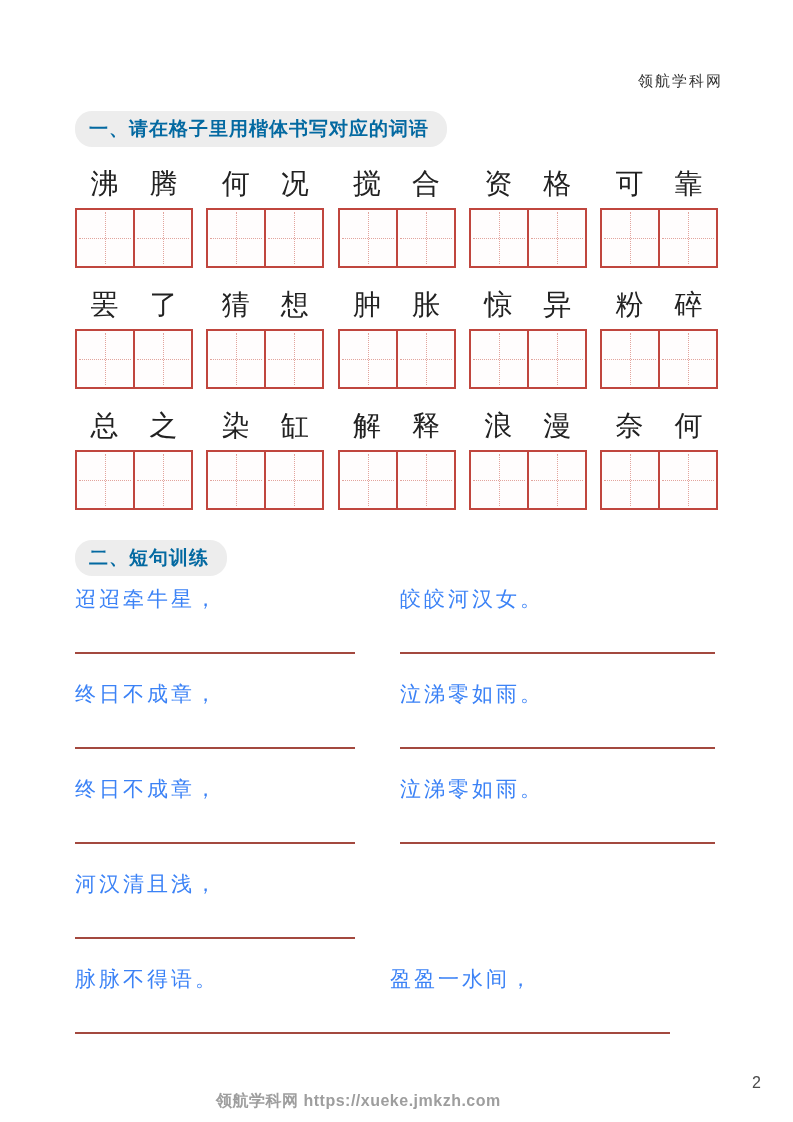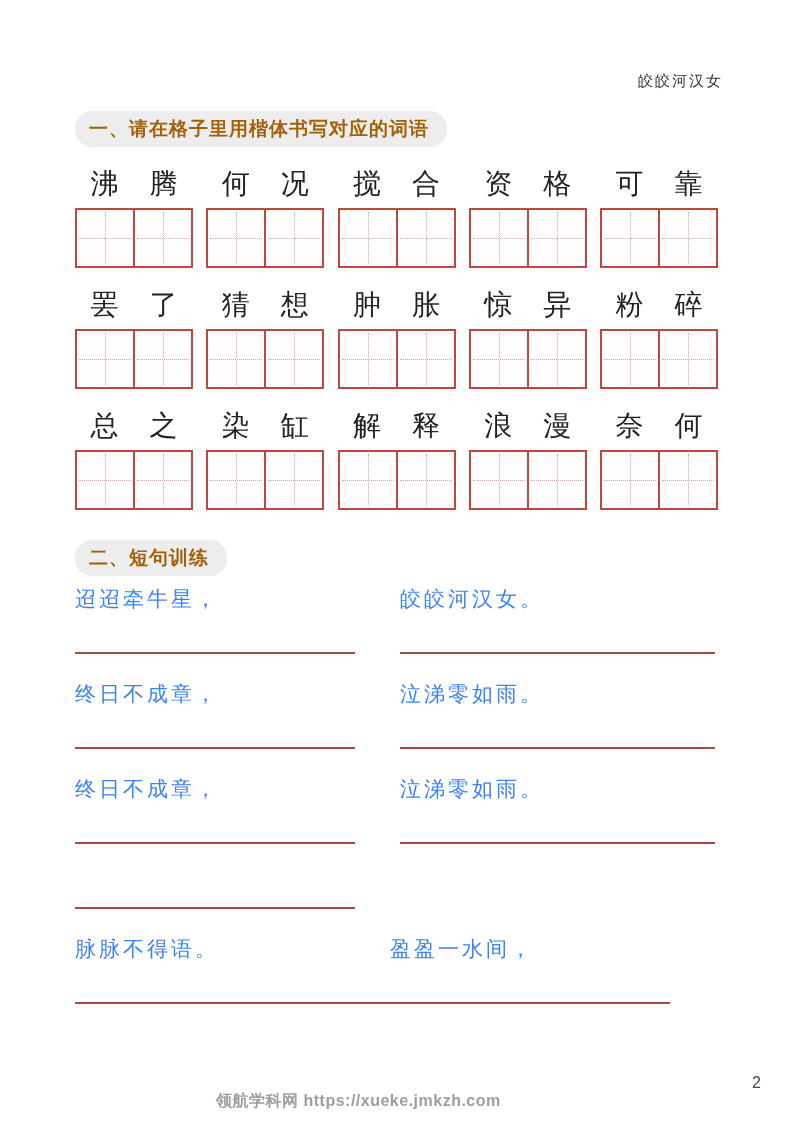--- a/index.html
+++ b/index.html
@@ -37,21 +37,21 @@
     top:0;
     width:643px;
   }
   .pill{
     display:inline-block;
     background:var(--pill-bg);
     border-radius:17px;
     padding:5px 18px 5px 14px;
     font-weight:700;
     font-size:19px;
-    color:#a16207;
+    color:#0369a1;
     letter-spacing:1px;
   }
   .pill1{margin-top:111px;}
   .pill2{margin-top:29px;}
   
   .word-row{
     display:flex;
     justify-content:space-between;
     margin-top:21px;
     margin-bottom:1px;
@@ -132,21 +132,21 @@
     top:1074px;
     font-size:16px;
     color:#4a4a4a;
   }
 </style>
 </head>
 <body>
 
 <div class="page">
 
-  <div class="header-right">皎皎河汉女</div>
+  <div class="header-right">领航学科网</div>
 
   <div class="content">
 
     <div>
       <span class="pill pill1">一、请在格子里用楷体书写对应的词语</span>
     </div>
 
     <div class="word-row">
       <div class="word-unit">
         <div class="chars">
@@ -340,20 +340,21 @@
           <div class="s-line"></div>
         </div>
         <div class="s-cell right">
           <div class="s-text">泣涕零如雨。</div>
           <div class="s-line"></div>
         </div>
       </div>
 
       <div class="sentence-row">
         <div class="s-cell left">
+          <div class="s-text">河汉清且浅，</div>
           <div class="s-line"></div>
         </div>
       </div>
 
       <div class="sentence-row">
         <div class="s-cell right">
           <div class="s-text">脉脉不得语。</div>
           <div class="s-line"></div>
         </div>
         <div class="s-cell left">

